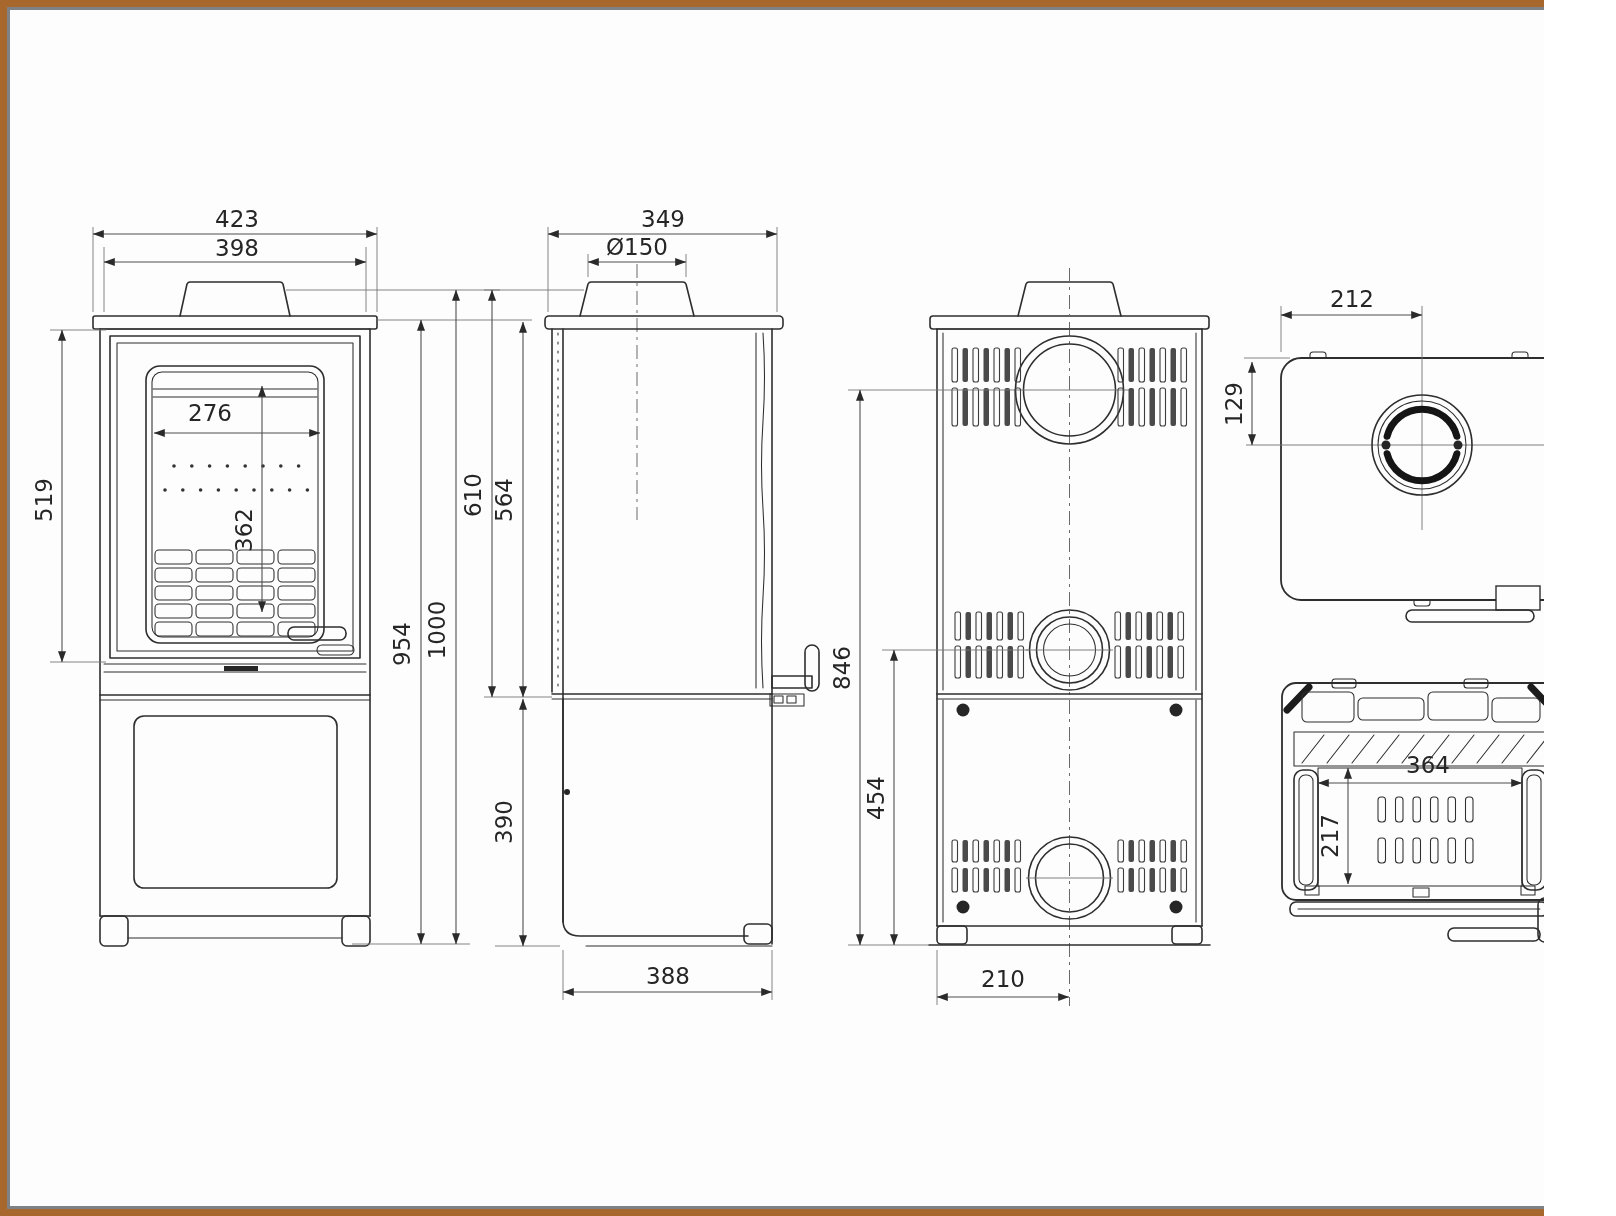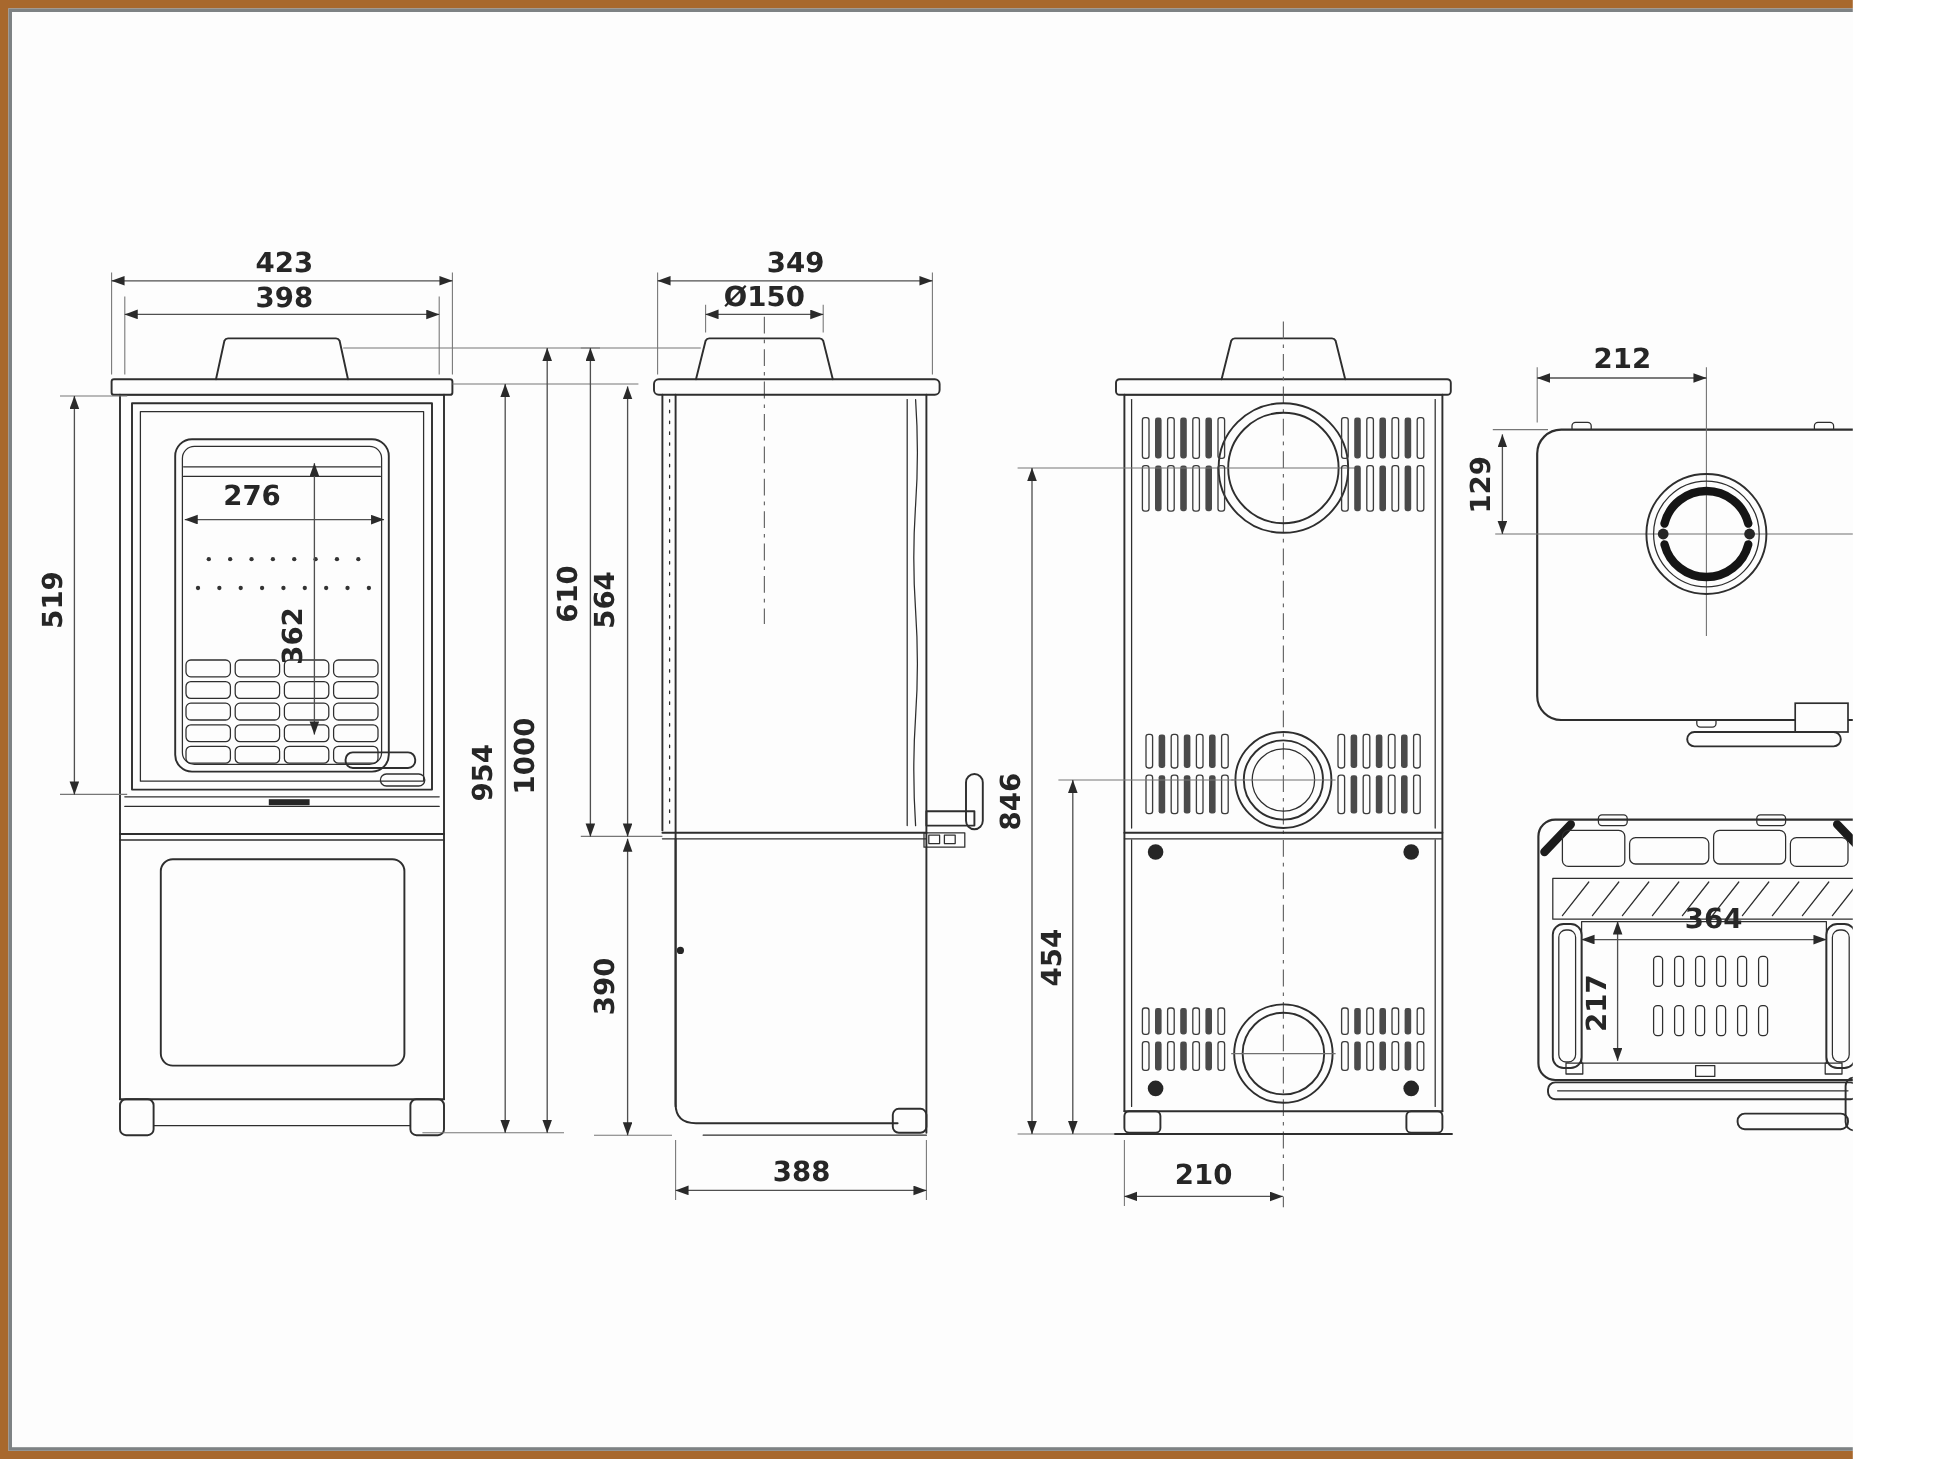--- a/index.html
+++ b/index.html
@@ -3,21 +3,21 @@
 <meta charset="utf-8">
 <style>
   :root{
     --frame-outer:#a8682d;
     --frame-inner:#7e8284;
     --background:#fdfdfd;
     --line:#2e2e2e;
     --dim:#4f4f4f;
   }
   html,body{margin:0;padding:0;background:#fff;}
-  .stage{position:relative;width:1544px;height:1216px;background:var(--background);overflow:hidden;font-weight:bold;}
+  .stage{position:relative;width:1544px;height:1216px;background:var(--background);overflow:hidden;}
   svg{display:block}
   .ol{fill:none;stroke:var(--line);stroke-width:1.6;stroke-linecap:round;stroke-linejoin:round}
   .ol2{fill:none;stroke:var(--line);stroke-width:1.05;stroke-linecap:round;stroke-linejoin:round}
   .fillc{fill:#262626;stroke:none}
   .slat{fill:none;stroke:#3c3c3c;stroke-width:1.1}
   .slatf{fill:#4a4a4a;stroke:none}
   .cl{fill:none;stroke:#6a6a6a;stroke-width:1;stroke-dasharray:14 5 3 5}
   .thin{fill:none;stroke:#707070;stroke-width:.9}
   .dim{fill:none;stroke:var(--dim);stroke-width:1.1}
   .ext{fill:none;stroke:#767676;stroke-width:.9}

